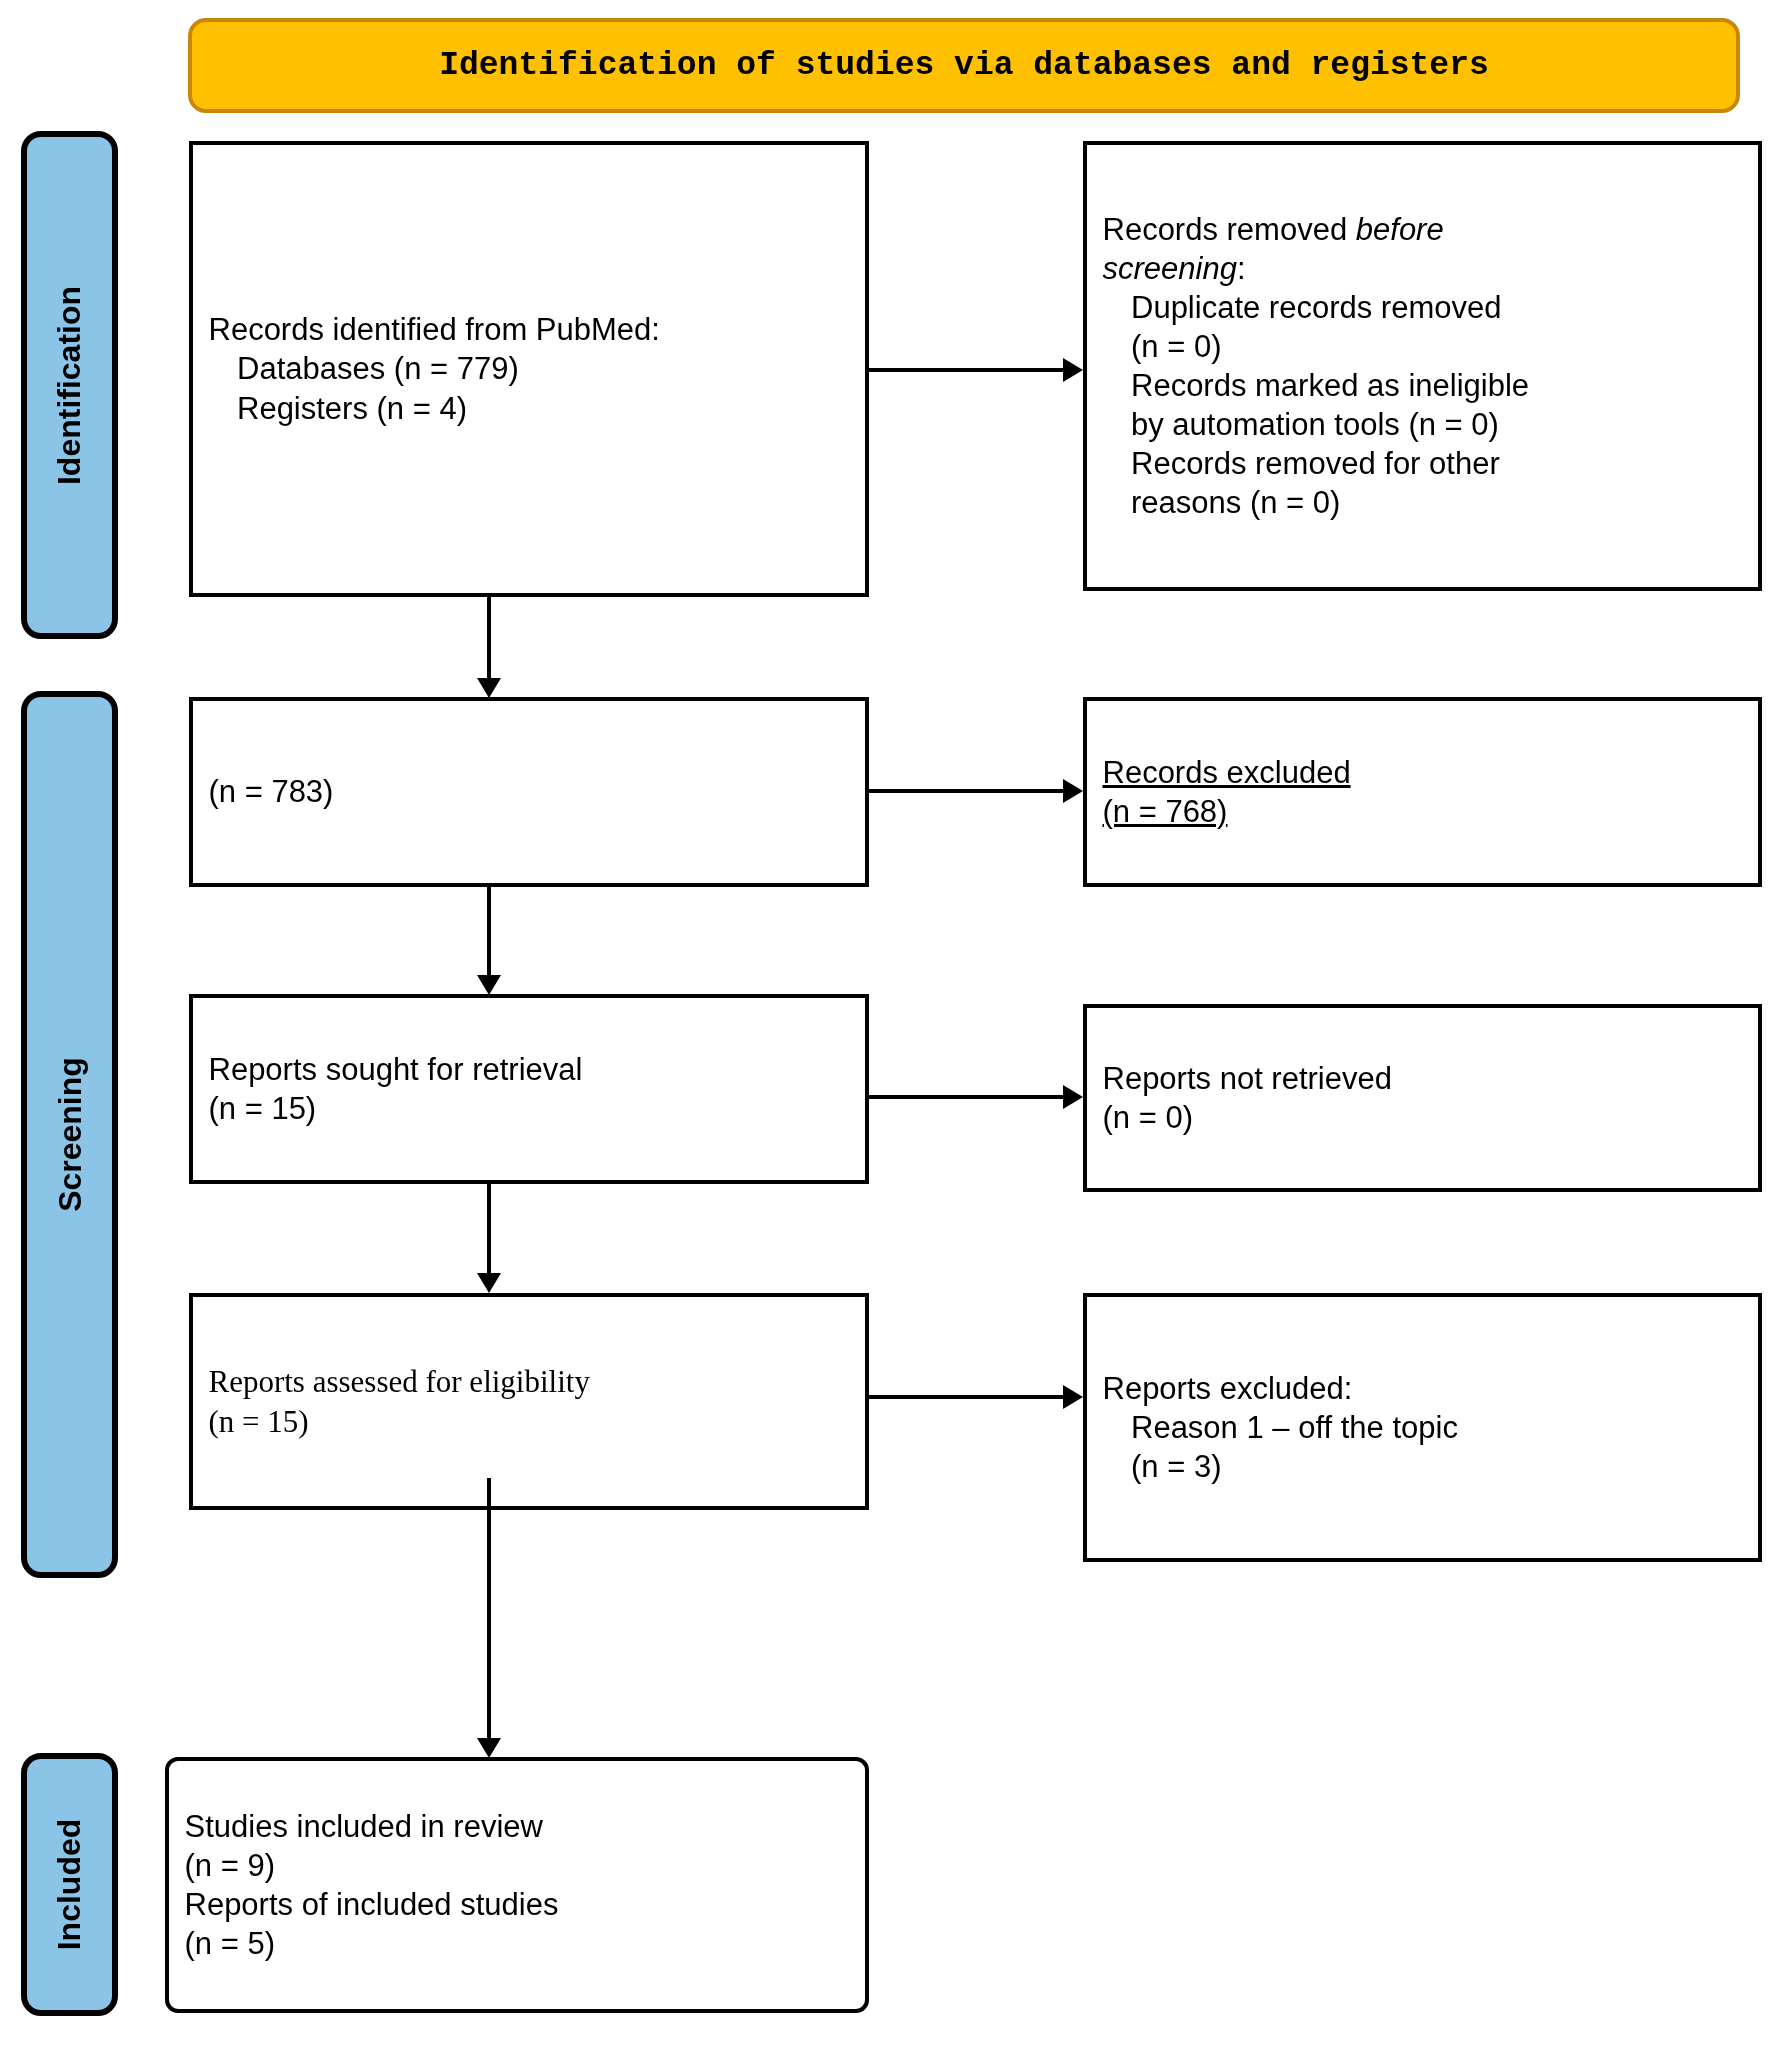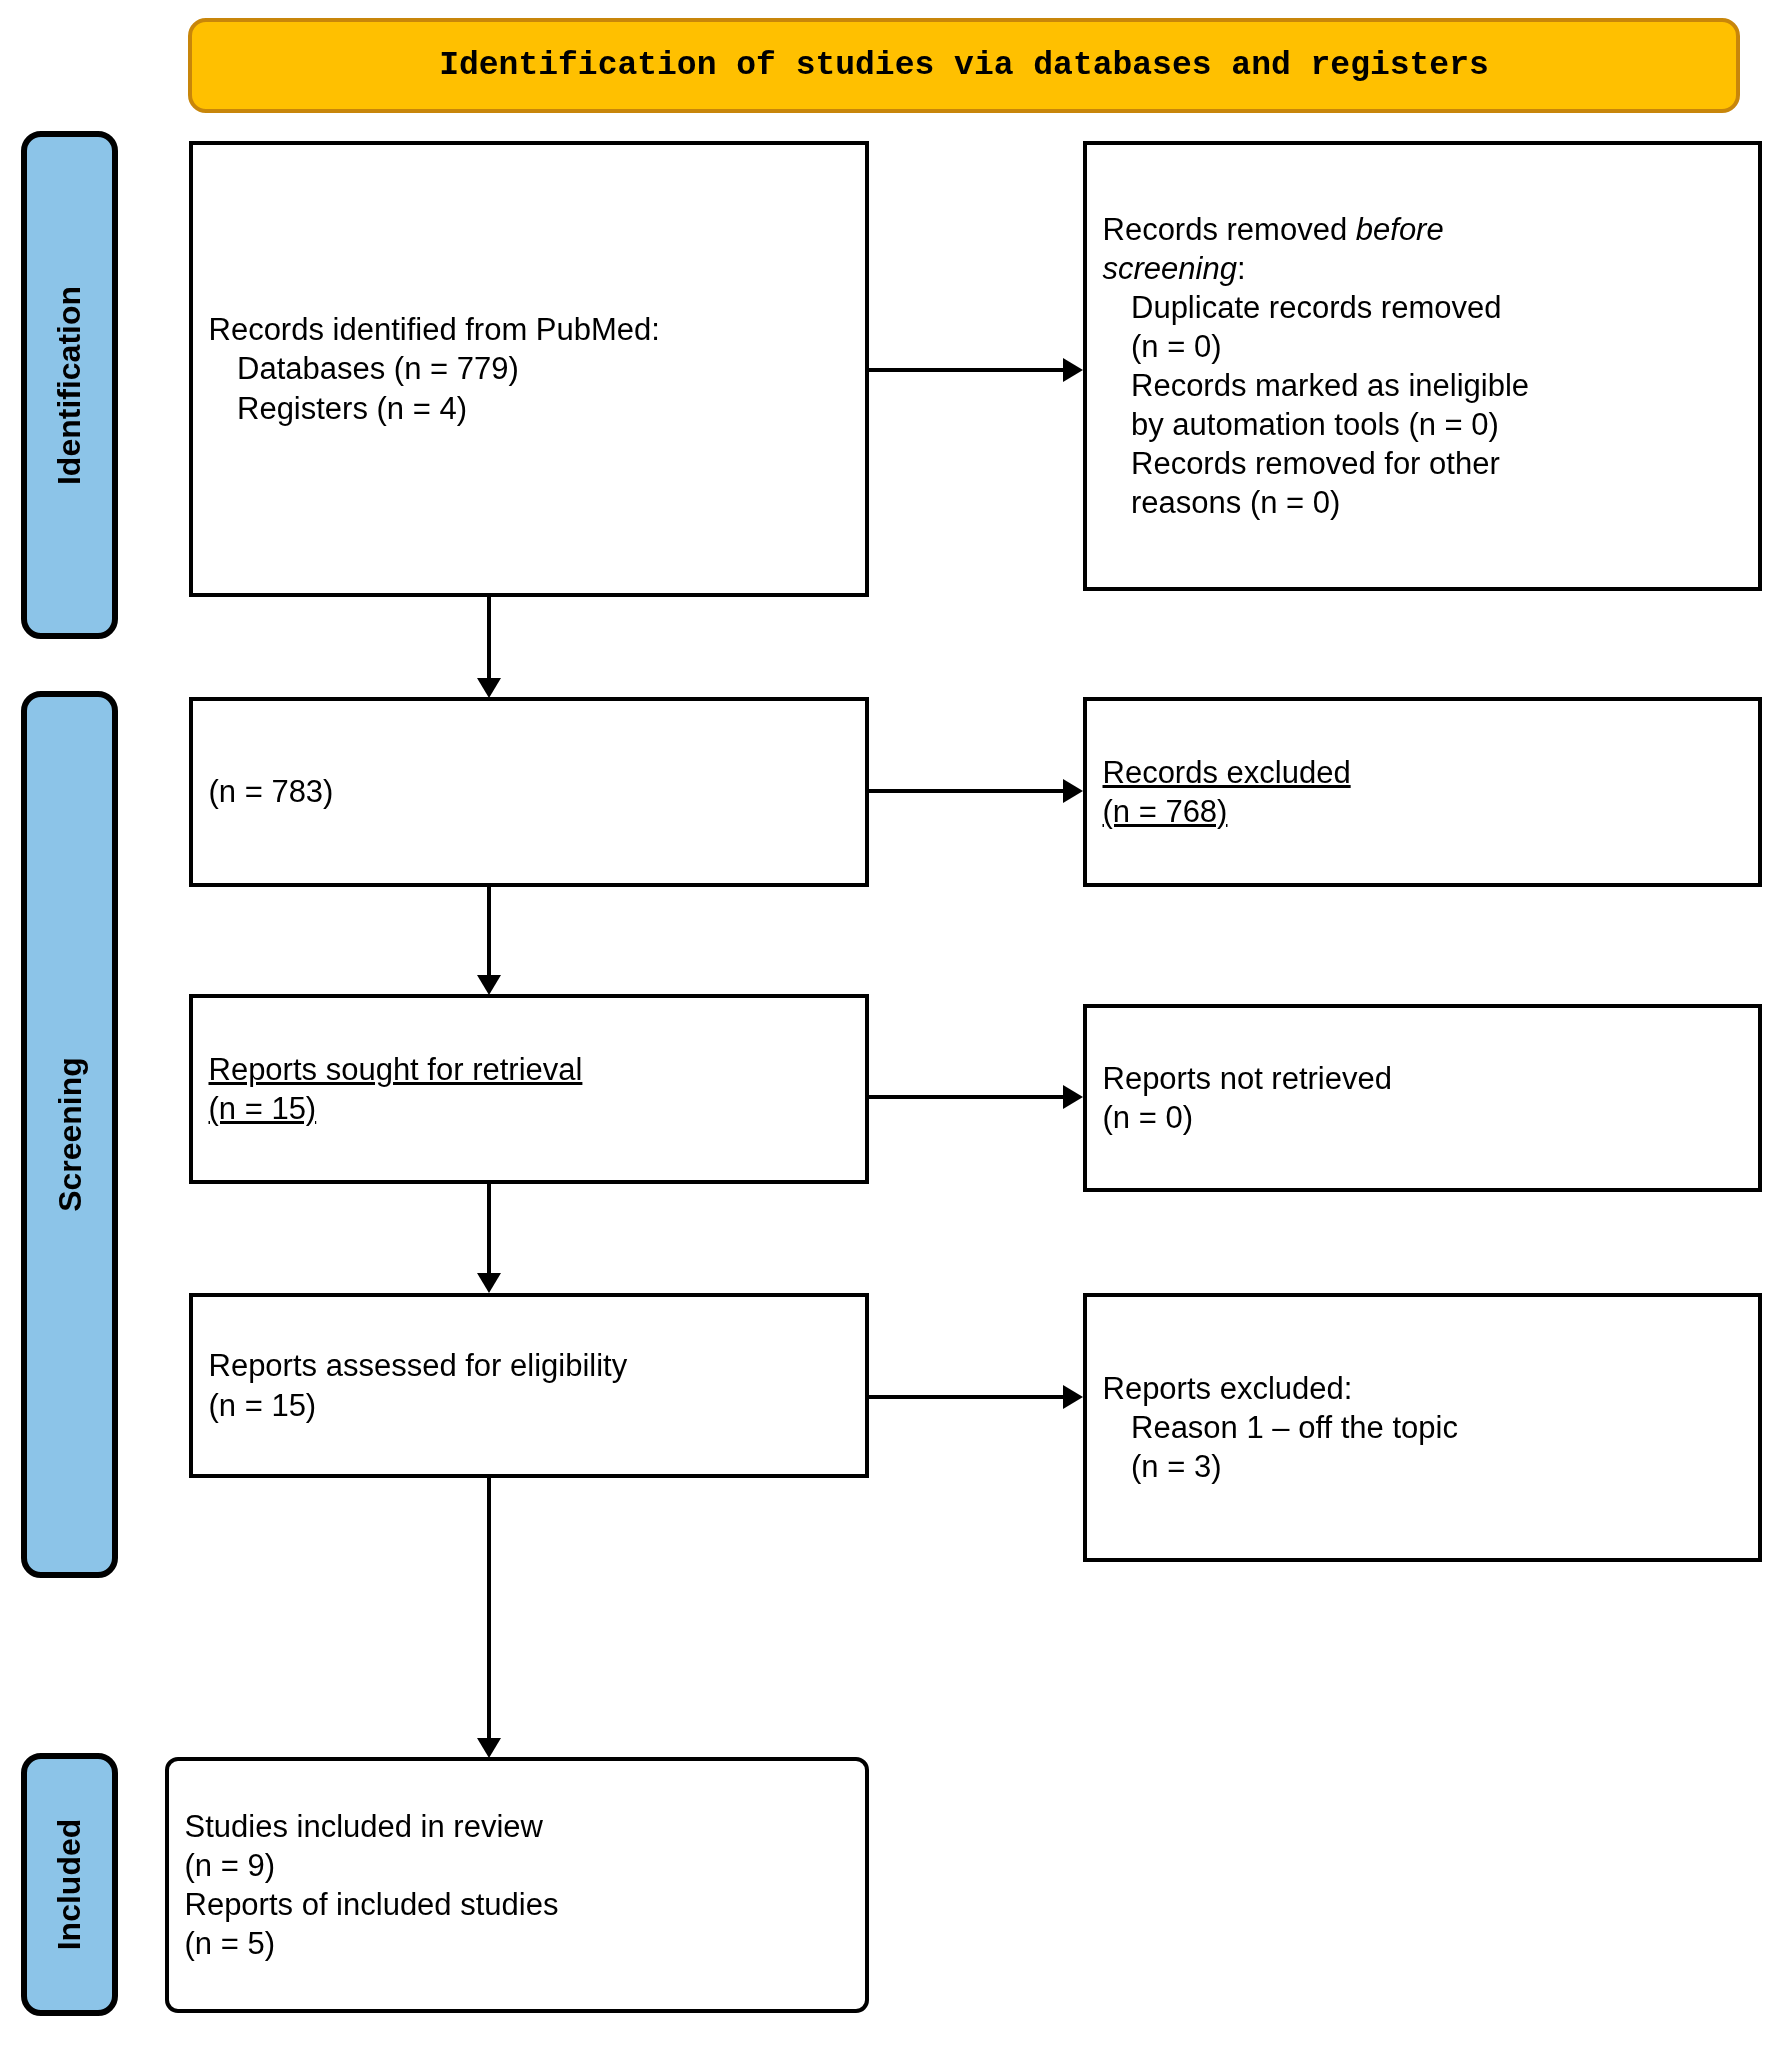--- a/index.html
+++ b/index.html
@@ -110,31 +110,31 @@
 
   <div class="wbox" style="left:189px;top:697px;width:680px;height:190px;">
     <div class="line">(n = 783)</div>
   </div>
 
   <div class="wbox" style="left:1083px;top:697px;width:679px;height:190px;text-decoration:underline;">
     <div class="line">Records excluded</div>
     <div class="line">(n = 768)</div>
   </div>
 
-  <div class="wbox" style="left:189px;top:994px;width:680px;height:190px;text-decoration:underline;">
+  <div class="wbox" style="left:189px;top:994px;width:680px;height:190px;">
     <div class="line">Reports sought for retrieval</div>
     <div class="line">(n = 15)</div>
   </div>
 
   <div class="wbox" style="left:1083px;top:1004px;width:679px;height:188px;">
     <div class="line">Reports not retrieved</div>
     <div class="line">(n = 0)</div>
   </div>
 
-  <div class="wbox" style="left:189px;top:1293px;width:680px;height:185px;">
+  <div class="wbox" style="left:189px;top:1293px;width:680px;height:217px;font-family:Liberation Serif, serif;">
     <div class="line">Reports assessed for eligibility</div>
     <div class="line">(n = 15)</div>
   </div>
 
   <div class="wbox" style="left:1083px;top:1293px;width:679px;height:269px;">
     <div class="line">Reports excluded:</div>
     <div class="line indent">Reason 1 – off the topic</div>
     <div class="line indent">(n = 3)</div>
   </div>
 

